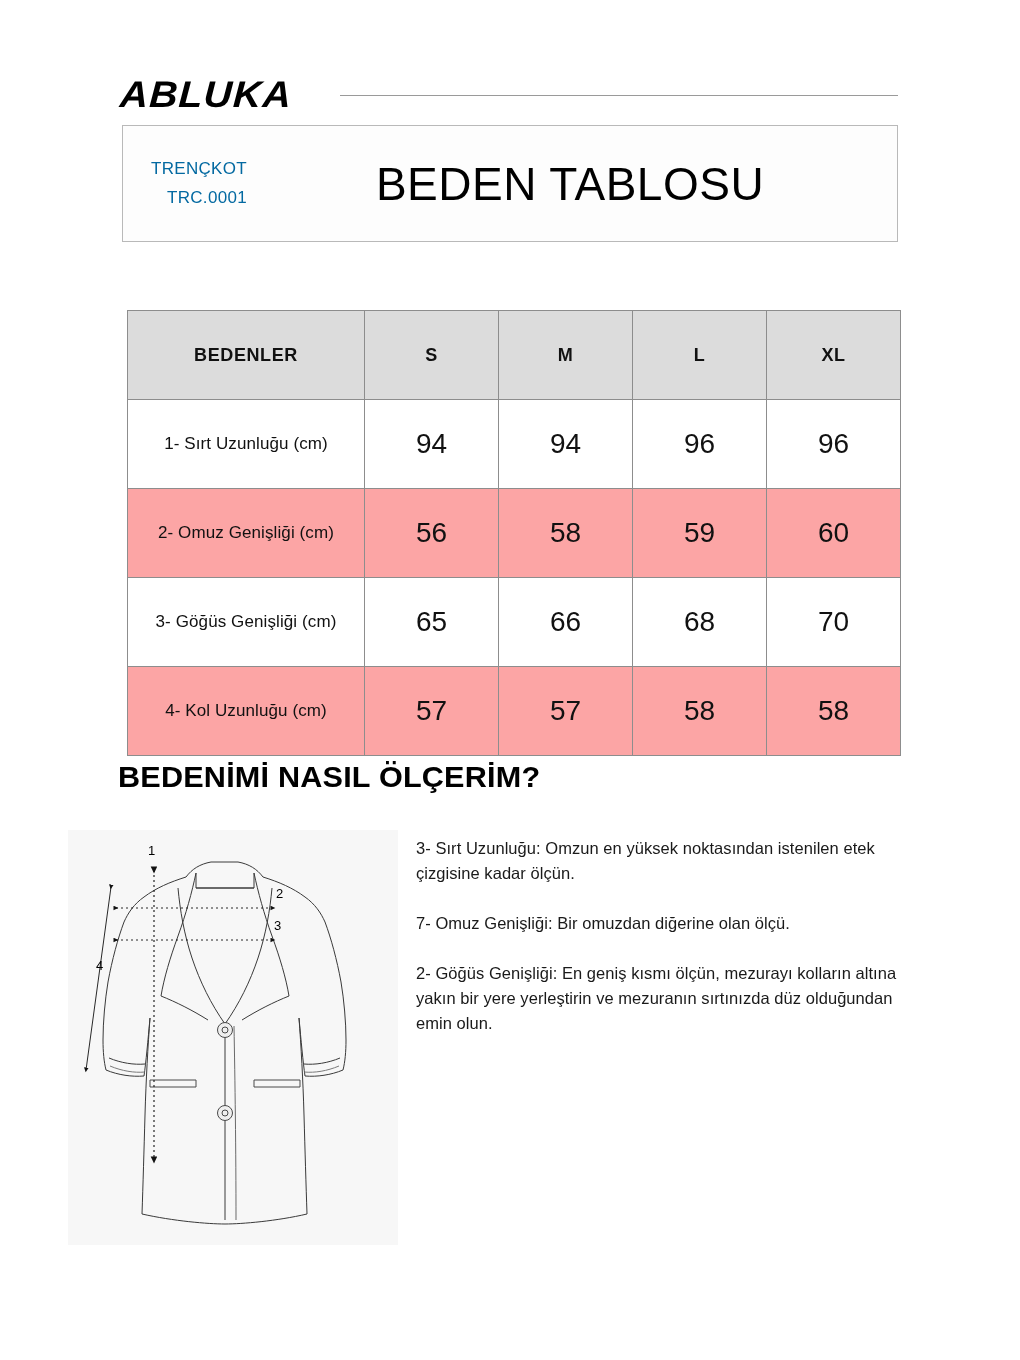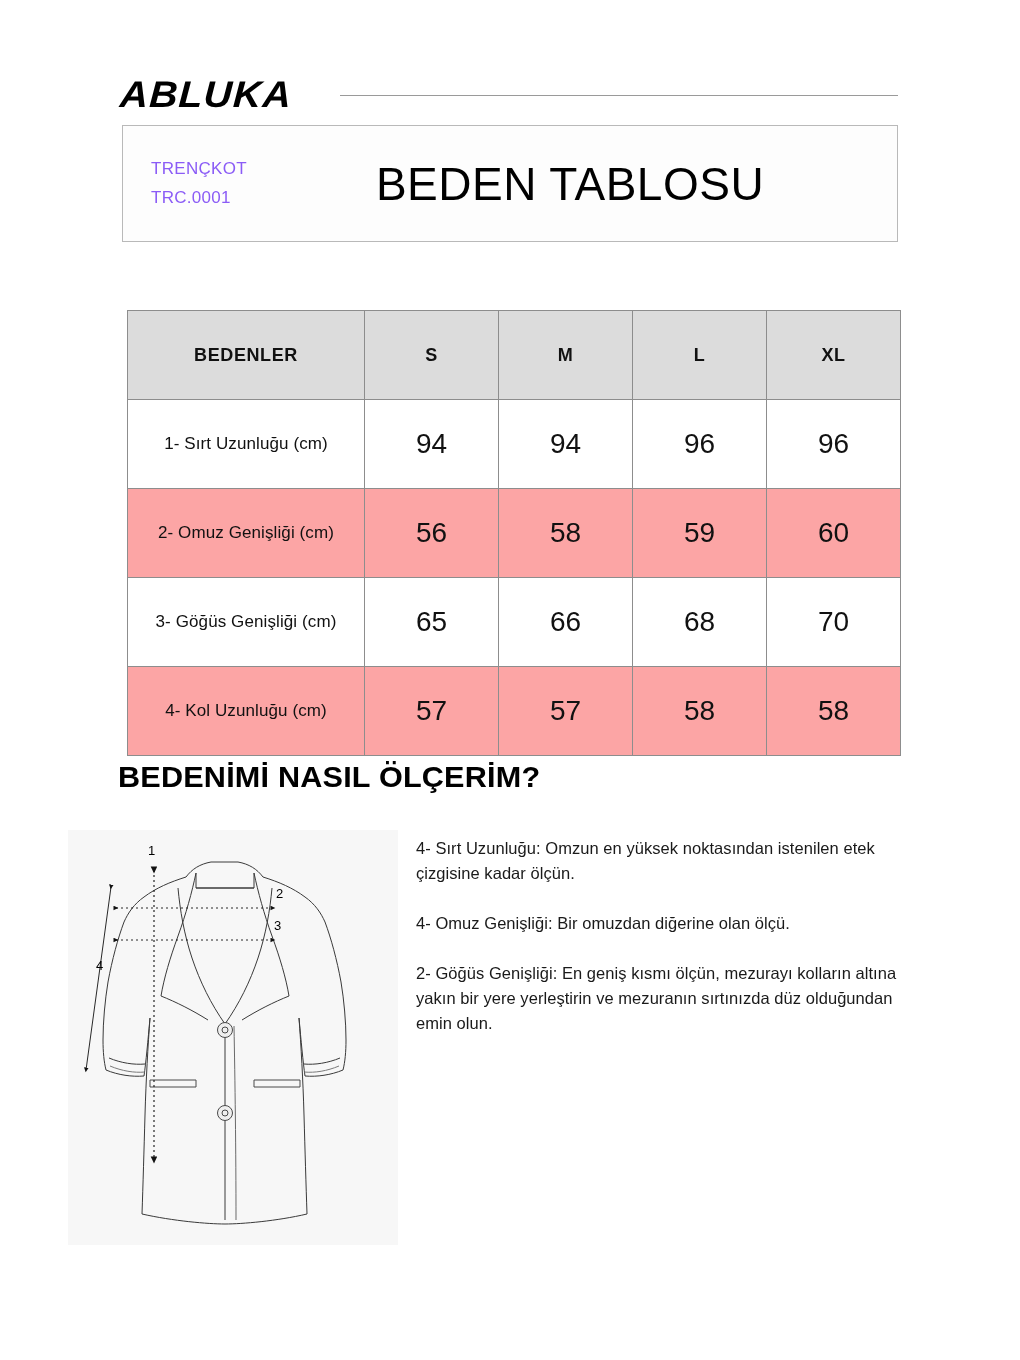--- a/index.html
+++ b/index.html
@@ -29,21 +29,21 @@
 
   
   .header-box {
     position: absolute; left: 122px; top: 125px;
     width: 776px; height: 117px;
     border: 1px solid #b9b9b9;
     background: #fdfdfd;
   }
   .header-code {
     position: absolute; left: 28px; top: 28px;
-    font-size: 17px; line-height: 29px; color: #8b5cf6; letter-spacing: .3px;
+    font-size: 17px; line-height: 29px; color: #0369a1; letter-spacing: .3px; text-align: right;
   }
   .header-title {
     position: absolute; left: 0; top: 0; width: 100%; height: 100%;
     display: flex; align-items: center; justify-content: center;
     font-size: 46px; font-weight: 400; letter-spacing: .5px; color: #000000;
     padding-left: 120px;
     text-align: right;
   }
 
   
@@ -231,18 +231,18 @@
 
       <line x1="48" y1="110" x2="205" y2="110" stroke="#111" stroke-width=".9" stroke-dasharray="2 3" marker-start="url(#ahs)" marker-end="url(#ahs)"></line>
       <text class="marker-num" x="206" y="100">3</text>
 
       <line x1="43" y1="57" x2="18" y2="240" stroke="#111" stroke-width=".9" marker-start="url(#ahs)" marker-end="url(#ahs)"></line>
       <text class="marker-num" x="28" y="140">4</text>
     </svg>
   </div>
 
   <div class="instructions">
-    <p class="instr-item">4- Sırt Uzunluğu: Omzun en yüksek noktasından istenilen etek çizgisine kadar ölçün.</p>
-    <p class="instr-item">4- Omuz Genişliği: Bir omuzdan diğerine olan ölçü.</p>
+    <p class="instr-item">3- Sırt Uzunluğu: Omzun en yüksek noktasından istenilen etek çizgisine kadar ölçün.</p>
+    <p class="instr-item">7- Omuz Genişliği: Bir omuzdan diğerine olan ölçü.</p>
     <p class="instr-item">2- Göğüs Genişliği: En geniş kısmı ölçün, mezurayı kolların altına yakın bir yere yerleştirin ve mezuranın sırtınızda düz olduğundan emin olun.</p>
   </div>
 
 </div>
 
 </body></html>

